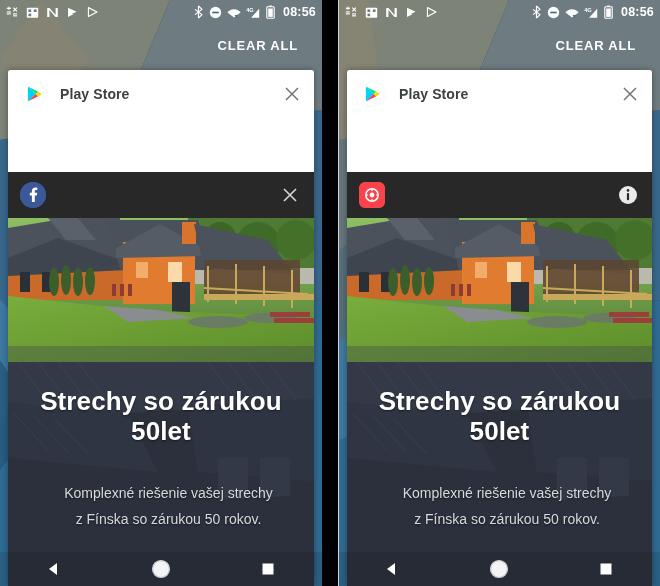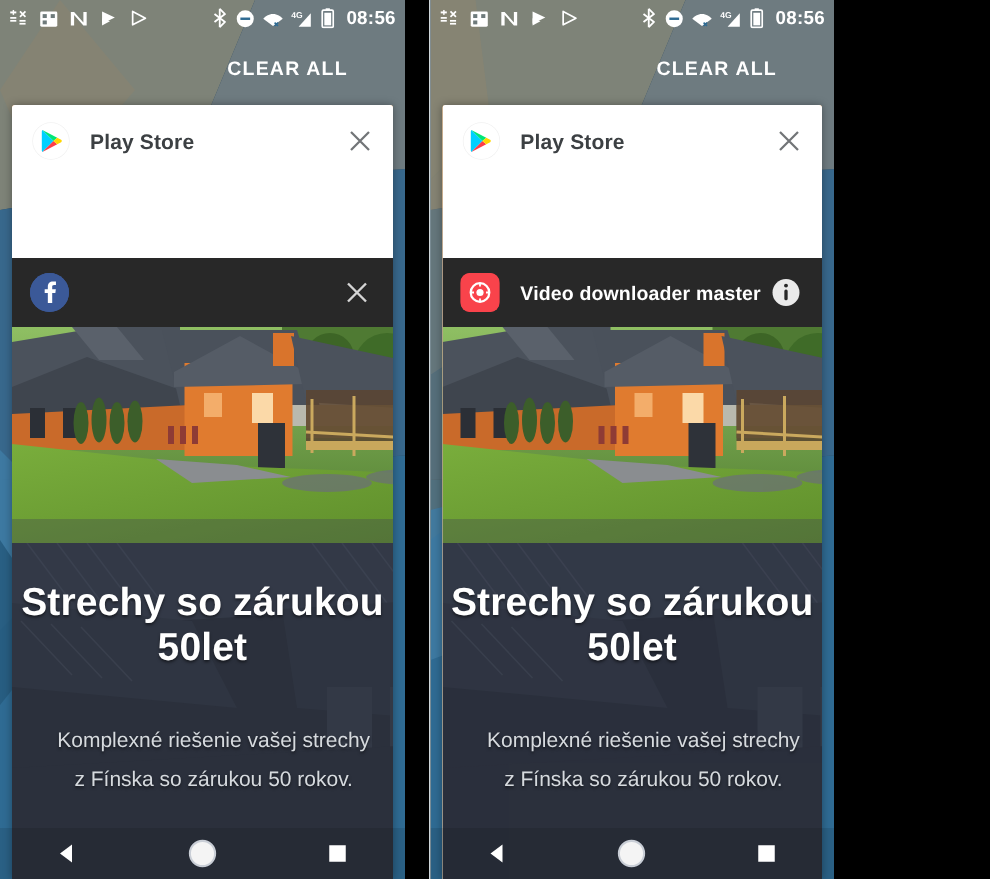--- a/index.html
+++ b/index.html
@@ -1,19 +1,19 @@
 <!DOCTYPE html>
 <html><head>
 <meta charset="utf-8">
 <style>
   * { box-sizing: border-box; margin:0; padding:0; }
   html,body { width:660px; height:586px; overflow:hidden; background:#000; }
   body { font-family: "Liberation Sans", sans-serif; }
 
-  .screens { position:relative; width:556px; height:586px; display:flex;gap:16px; }
+  .screens { position:relative; width:660px; height:586px; display:flex;gap:16px; }
 
   .phone {
     position:relative;
     width:330px; height:586px;
     overflow:hidden;
     background:#6f7b7c;
   }
   .phone.right { border-left:1px solid #cfd6da; }
 
   
@@ -31,31 +31,31 @@
   .sb-icon { display:block; }
   .sb-clock {
     color:#ffffff; font-size:12.5px; font-weight:bold;
     letter-spacing:0.2px; margin-left:3px;
   }
 
   
   .clear-all-row {
     position:absolute; top:32px; right:0; left:0; height:26px;
     display:flex; justify-content:flex-end; align-items:center;
-    padding-right:38px; z-index:30;
+    padding-right:24px; z-index:30;
   }
   .clear-all {
     color:#ffffff; font-size:13px; font-weight:bold; letter-spacing:0.8px;
     cursor:pointer;
   }
 
   
   .card {
     position:absolute; left:8px; right:8px; top:70px; bottom:0;
-    background:#fdba74; border-radius:2px 2px 0 0;
+    background:#0f172a; border-radius:2px 2px 0 0;
     overflow:hidden;
     box-shadow:0 0 6px rgba(0,0,0,0.35);
     z-index:20;
   }
   .card-header {
     height:48px; display:flex; align-items:center;
     padding:0 12px 0 14px; background:#ffffff;
   }
   .app-icon-wrap {
     width:24px; height:24px; border-radius:50%;
@@ -468,21 +468,20 @@
               <circle cx="13" cy="13" r="6.2" fill="none" stroke="#ffffff" stroke-width="1.5"></circle>
               <circle cx="13" cy="13" r="2.4" fill="#ffffff"></circle>
               <g stroke="#ffffff" stroke-width="1.2">
                 <line x1="13" y1="6.8" x2="13" y2="9"></line>
                   <line x1="13" y1="17" x2="13" y2="19.2"></line>
                 <line x1="6.8" y1="13" x2="9" y2="13"></line>
                   <line x1="17" y1="13" x2="19.2" y2="13"></line>
               </g>
             </svg>
           </div>
-          <div class="ad-bar-label">Video downloader master</div>
           <svg class="ad-bar-action" viewBox="0 0 20 20">
             <circle cx="10" cy="10" r="9" fill="#ffffff"></circle>
             <circle cx="10" cy="5.4" r="1.3" fill="#282828"></circle>
             <rect x="8.9" y="8" width="2.2" height="7.2" rx="1" fill="#282828"></rect>
           </svg>
         </div>
 
         <div class="ad-photo">
           <svg width="314" height="144" viewBox="0 0 314 144" preserveAspectRatio="none">
             <defs>

